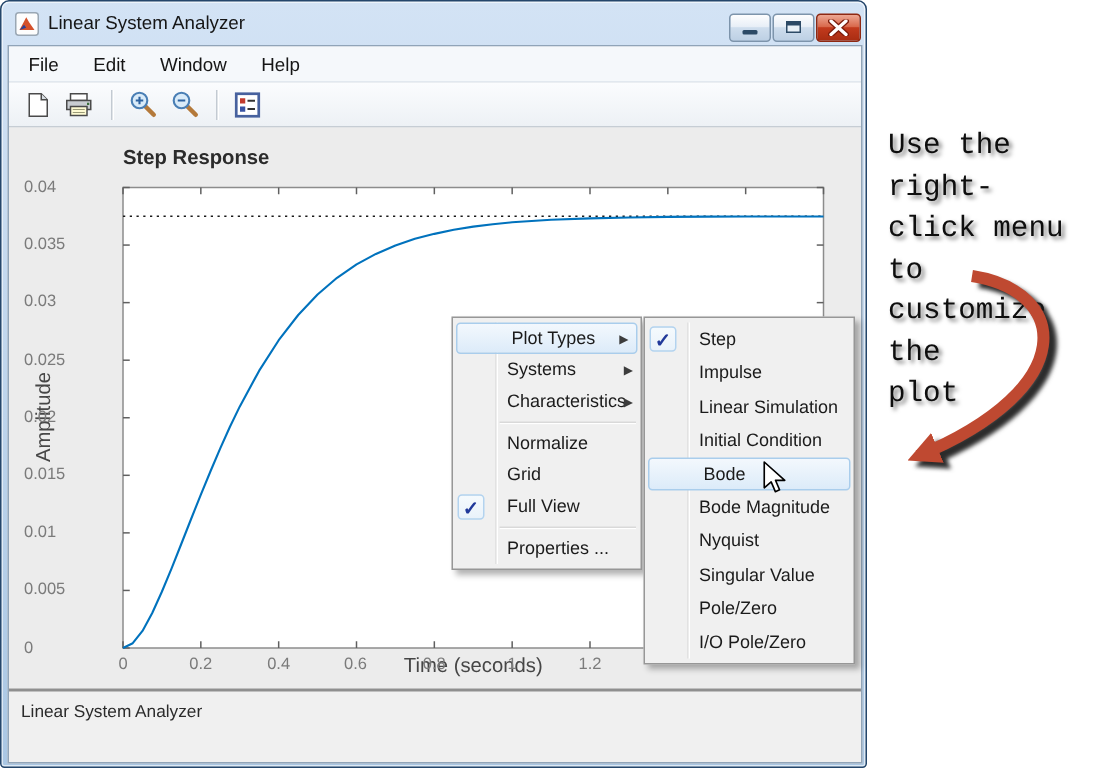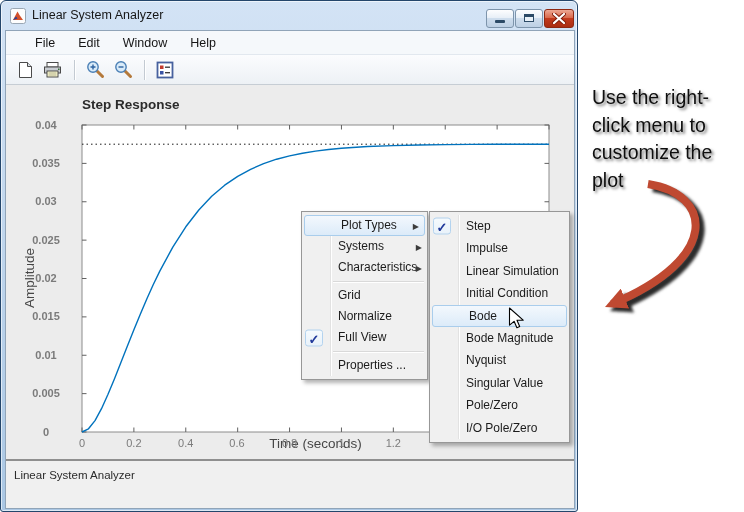--- a/index.html
+++ b/index.html
@@ -19,42 +19,42 @@
         border:1px solid #7d94ab;box-sizing:border-box;
         background:linear-gradient(#fdfdfe 0%,#e8eff7 45%,#cedded 50%,#bdd0e4 100%);}
   .wbtn.close{width:30px;border-color:#8e2812;
         background:linear-gradient(#eda793 0%,#d96a4d 45%,#c23a1d 50%,#a92d12 100%);}
   .glyph-min{position:absolute;left:8px;bottom:4px;width:10px;height:3px;background:#2c4a66;border-radius:1px;}
   .glyph-max{position:absolute;left:8px;top:4px;width:10px;height:8px;border:1.5px solid #2c4a66;border-top-width:3px;box-sizing:border-box;background:#e9f1f8;}
   .glyph-close{position:absolute;left:7px;top:3px;}
 
   
   .client{position:absolute;left:4px;top:29px;width:568px;height:477px;background:#ececec;border:1px solid #90a4b8;box-sizing:content-box;}
-  .menubar{position:absolute;left:0;top:0;width:100%;height:23px;background:#f5f8fb;display:flex;align-items:center;padding-left:20px;box-sizing:border-box;}
+  .menubar{position:absolute;left:0;top:0;width:100%;height:23px;background:#f5f8fb;display:flex;align-items:center;padding-left:4px;box-sizing:border-box;}
   .menubar .mb-item{padding:3px 9px;font-size:12.5px;color:#151515;margin-right:5px;}
   .toolbar{position:absolute;left:0;top:23px;width:100%;height:31px;box-sizing:border-box;
            background:linear-gradient(#fbfcfe,#edf1f5);border-top:1px solid #e2e8ef;border-bottom:1px solid #c6cdd4;
            display:flex;align-items:center;padding-left:6px;}
   .tbtn{width:26px;height:24px;border:none;background:transparent;padding:2px;margin-right:2px;display:flex;align-items:center;justify-content:center;}
   .tsep{width:1px;height:20px;background:#c3cad2;border-right:1px solid #fff;margin:0 6px;}
   .figure{position:absolute;left:0;top:54px;width:100%;height:373px;background:#ececec;}
   .statusbar{position:absolute;left:0;bottom:0;width:100%;height:49px;background:#f0f0f0;
              border-top:2px solid #8f8f8f;box-sizing:border-box;font-size:11.5px;color:#2b2b2b;}
   .statusbar span{position:absolute;left:8px;top:8px;}
 
   
   .plot-title{position:absolute;left:82px;top:97px;width:467px;text-align:left;
               font-size:13.5px;font-weight:bold;color:#2b2b2b;z-index:6;}
   .xlabel{position:absolute;left:82px;top:436px;width:467px;text-align:center;font-size:13.5px;color:#464646;z-index:6;}
   .ylabel{position:absolute;left:29px;top:278px;transform:translate(-50%,-50%) rotate(-90deg);
           white-space:nowrap;font-size:13.5px;color:#464646;z-index:6;}
   #chart-svg{position:absolute;left:0;top:0;z-index:5;pointer-events:none;}
   #tick-labels{position:absolute;left:0;top:0;z-index:6;pointer-events:none;}
   .xtick{position:absolute;width:44px;text-align:center;font-size:11px;color:#7b7b7b;}
-  .ytick{position:absolute;width:60px;text-align:center;font-size:11px;color:#7b7b7b;font-weight:bold;}
+  .ytick{position:absolute;width:60px;text-align:left;font-size:11px;color:#7b7b7b;}
 
   
   .menu{position:absolute;background:#f0f0f0;border:1px solid #979797;
         box-shadow:3px 3px 4px rgba(0,0,0,.3);z-index:20;padding:3px 0;box-sizing:border-box;font-size:12px;color:#1b1b1b;}
   .menu::before{content:"";position:absolute;left:28px;top:3px;bottom:3px;width:0;
         border-left:1px solid #e2e2e2;border-right:1px solid #fff;}
   #menu-main{left:301px;top:211px;width:127px;}
   #menu-sub{left:429px;top:211px;width:141px;}
   .mi{position:relative;height:21px;line-height:21px;padding-left:36px;white-space:nowrap;}
   #menu-sub .mi{height:22.4px;line-height:22.4px;}
@@ -65,21 +65,21 @@
          border:1px solid #b3d3ef;background:linear-gradient(#f5fafd,#e9f2fa);border-radius:3px;
          color:#21399a;font-size:13px;font-weight:bold;text-align:center;line-height:17px;box-sizing:border-box;}
   .mi .sub-arrow{position:absolute;right:5px;top:50%;transform:translateY(-50%);font-size:8px;color:#3c3c3c;}
   .msep{height:1px;background:#d9d9d9;border-bottom:1px solid #fff;margin:3px 3px 2px 31px;}
 
   
   #cursor{position:absolute;left:508px;top:307px;z-index:30;}
 
   
   .ann-text{position:absolute;left:592px;top:84px;width:152px;z-index:2;
-            font-family:Liberation Sans, sans-serif;font-size:19.5px;line-height:27.5px;color:#0e0e0e;
+            font-family:Liberation Mono, monospace;font-size:19.5px;line-height:27.5px;color:#0e0e0e;
             text-shadow:2px 2px 3px rgba(0,0,0,.55);}
   #ann-arrow{position:absolute;left:578px;top:168px;z-index:2;
              filter:drop-shadow(5px 4px 1.5px rgba(25,25,25,.92));}
 </style>
 </head>
 <body>
 
 <div class="stage">
 
   <div class="window">
@@ -230,22 +230,22 @@
       <div class="ytick" style="left: 16px; top: 195.25px;">0.03</div>
       <div class="ytick" style="left: 16px; top: 156.875px;">0.035</div>
       <div class="ytick" style="left: 16px; top: 118.5px;">0.04</div>
     </div>
 
   <div class="menu" id="menu-main">
       <div class="mi hl"><span>Plot Types</span><span class="sub-arrow">▶</span></div>
       <div class="mi"><span>Systems</span><span class="sub-arrow">▶</span></div>
       <div class="mi"><span>Characteristics</span><span class="sub-arrow">▶</span></div>
       <div class="msep"></div>
+      <div class="mi"><span>Normalize</span></div>
       <div class="mi"><span>Grid</span></div>
-      <div class="mi"><span>Normalize</span></div>
       <div class="mi"><span class="check">✓</span><span>Full View</span></div>
       <div class="msep"></div>
       <div class="mi"><span>Properties ...</span></div>
     </div>
   <div class="menu" id="menu-sub">
       <div class="mi"><span class="check">✓</span><span>Step</span></div>
       <div class="mi"><span>Impulse</span></div>
       <div class="mi"><span>Linear Simulation</span></div>
       <div class="mi"><span>Initial Condition</span></div>
       <div class="mi hl"><span>Bode</span></div>

